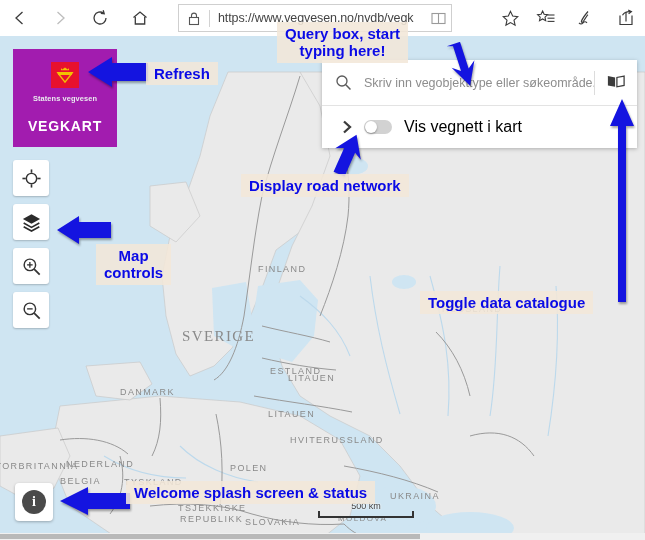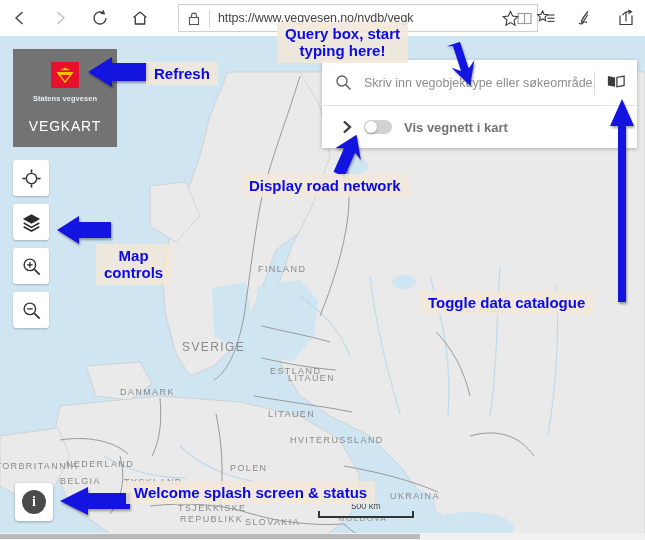--- a/index.html
+++ b/index.html
@@ -20,21 +20,21 @@
   .nav-btn {
     width: 40px; height: 34px;
     display: flex; align-items: center; justify-content: center;
     color: #3b3b3b;
   }
   .nav-btn.disabled { color: #b9b9b9; }
   .nav-btn svg { display: block; }
 
   .url-wrap {
     position: absolute; left: 178px; top: 4px;
-    width: 360px; height: 28px;
+    width: 274px; height: 28px;
     background: #ffffff;
     border: 1px solid #cfcfcf;
     display: flex; align-items: center;
   }
   .lock-ico { width: 30px; display: flex; align-items: center; justify-content: center; }
   .url-divider { width: 1px; height: 17px; background: #d2d2d2; }
   .url-text {
     flex: 1; padding-left: 8px;
     font-size: 12.5px; color: #444; white-space: nowrap; overflow: hidden;
     letter-spacing: -0.1px;
@@ -55,35 +55,35 @@
     position: absolute; left: 0; top: 36px; width: 645px; height: 504px;
     overflow: hidden;
     background: #cfe5f2;
   }
   .map-canvas { position: absolute; inset: 0; }
 
   
   .logo-panel {
     position: absolute; left: 13px; top: 13px;
     width: 104px; height: 98px;
-    background: #737373;
+    background: #a21caf;
     display: flex; flex-direction: column; align-items: center;
     padding-top: 13px;
   }
   .coat {
     width: 28px; height: 26px; background: #e8112d;
     position: relative; display: flex; align-items: center; justify-content: center;
   }
   .coat svg { display:block; }
   .svv-text {
     margin-top: 6px; font-size: 7.4px; color: #e9ecee;
     letter-spacing: 0.1px; font-weight: 600;
   }
   .vegkart-text {
-    margin-top: 15px; font-size: 14px; font-weight: normal;
+    margin-top: 15px; font-size: 14px; font-weight: bold;
     color: #ffffff; letter-spacing: 0.8px;
   }
 
   
   .map-ctrls { position: absolute; left: 13px; top: 124px; }
   .map-btn {
     width: 36px; height: 36px; background: #ffffff;
     border-radius: 3px; margin-bottom: 8px;
     display: flex; align-items: center; justify-content: center;
     box-shadow: 0 1px 2px rgba(0,0,0,0.22);
@@ -139,21 +139,21 @@
   .chev { width: 26px; display: flex; align-items: center; justify-content: center; }
   .switch {
     width: 28px; height: 14px; border-radius: 7px; background: #d2d2d2;
     position: relative; margin-left: 4px; margin-right: 12px;
   }
   .switch .knob {
     position: absolute; left: 1px; top: 1px;
     width: 12px; height: 12px; border-radius: 50%; background: #ffffff;
     box-shadow: 0 1px 2px rgba(0,0,0,0.35);
   }
-  .vegnett-label { font-size: 13px; font-weight: bold; color: #737373; }
+  .vegnett-label { font-size: 16px; font-weight: normal; color: #000000; }
 
   
   .anno {
     position: absolute;
     background: rgba(243,231,216,0.88);
     color: #0a0ae6;
     font-weight: bold;
     font-family: "Liberation Sans", sans-serif;
     padding: 3px 8px;
     white-space: pre;
@@ -315,21 +315,21 @@
         <path d="M344,430 C378,436 410,444 438,456"></path>
         <path d="M344,488 C358,502 372,504 386,504"></path>
         <path d="M470,400 C498,392 520,400 534,420"></path>
         <path d="M436,296 C452,312 464,334 470,360"></path>
       </g>
     </svg>
 
     <div id="map-labels">
         <div class="map-label" style="left: 258px; top: 228px; font-size: 9px;">FINLAND</div>
         <div class="map-label" style="left: 442px; top: 268px; font-size: 9px;">RUSSLAND</div>
-        <div class="map-label" style="left: 182px; top: 304px; font-size: 12px;">SVERIGE</div>
+        <div class="map-label" style="left: 182px; top: 292px; font-size: 15px; font-family: Liberation Serif, serif;">SVERIGE</div>
         <div class="map-label" style="left: 270px; top: 302px; font-size: 9px; margin-top: 28px;">ESTLAND</div>
         <div class="map-label" style="left: 288px; top: 337px; font-size: 9px;">LITAUEN</div>
         <div class="map-label" style="left: 120px; top: 351px; font-size: 9px;">DANMARK</div>
         <div class="map-label" style="left: 268px; top: 373px; font-size: 9px;">LITAUEN</div>
         <div class="map-label" style="left: 290px; top: 399px; font-size: 9px;">HVITERUSSLAND</div>
         <div class="map-label" style="left: -12px; top: 425px; font-size: 9px;">STORBRITANNIA</div>
         <div class="map-label" style="left: 66px; top: 423px; font-size: 9px;">NEDERLAND</div>
         <div class="map-label" style="left: 60px; top: 440px; font-size: 9px;">BELGIA</div>
         <div class="map-label" style="left: 124px; top: 441px; font-size: 9px;">TYSKLAND</div>
         <div class="map-label" style="left: 230px; top: 427px; font-size: 9px;">POLEN</div>

